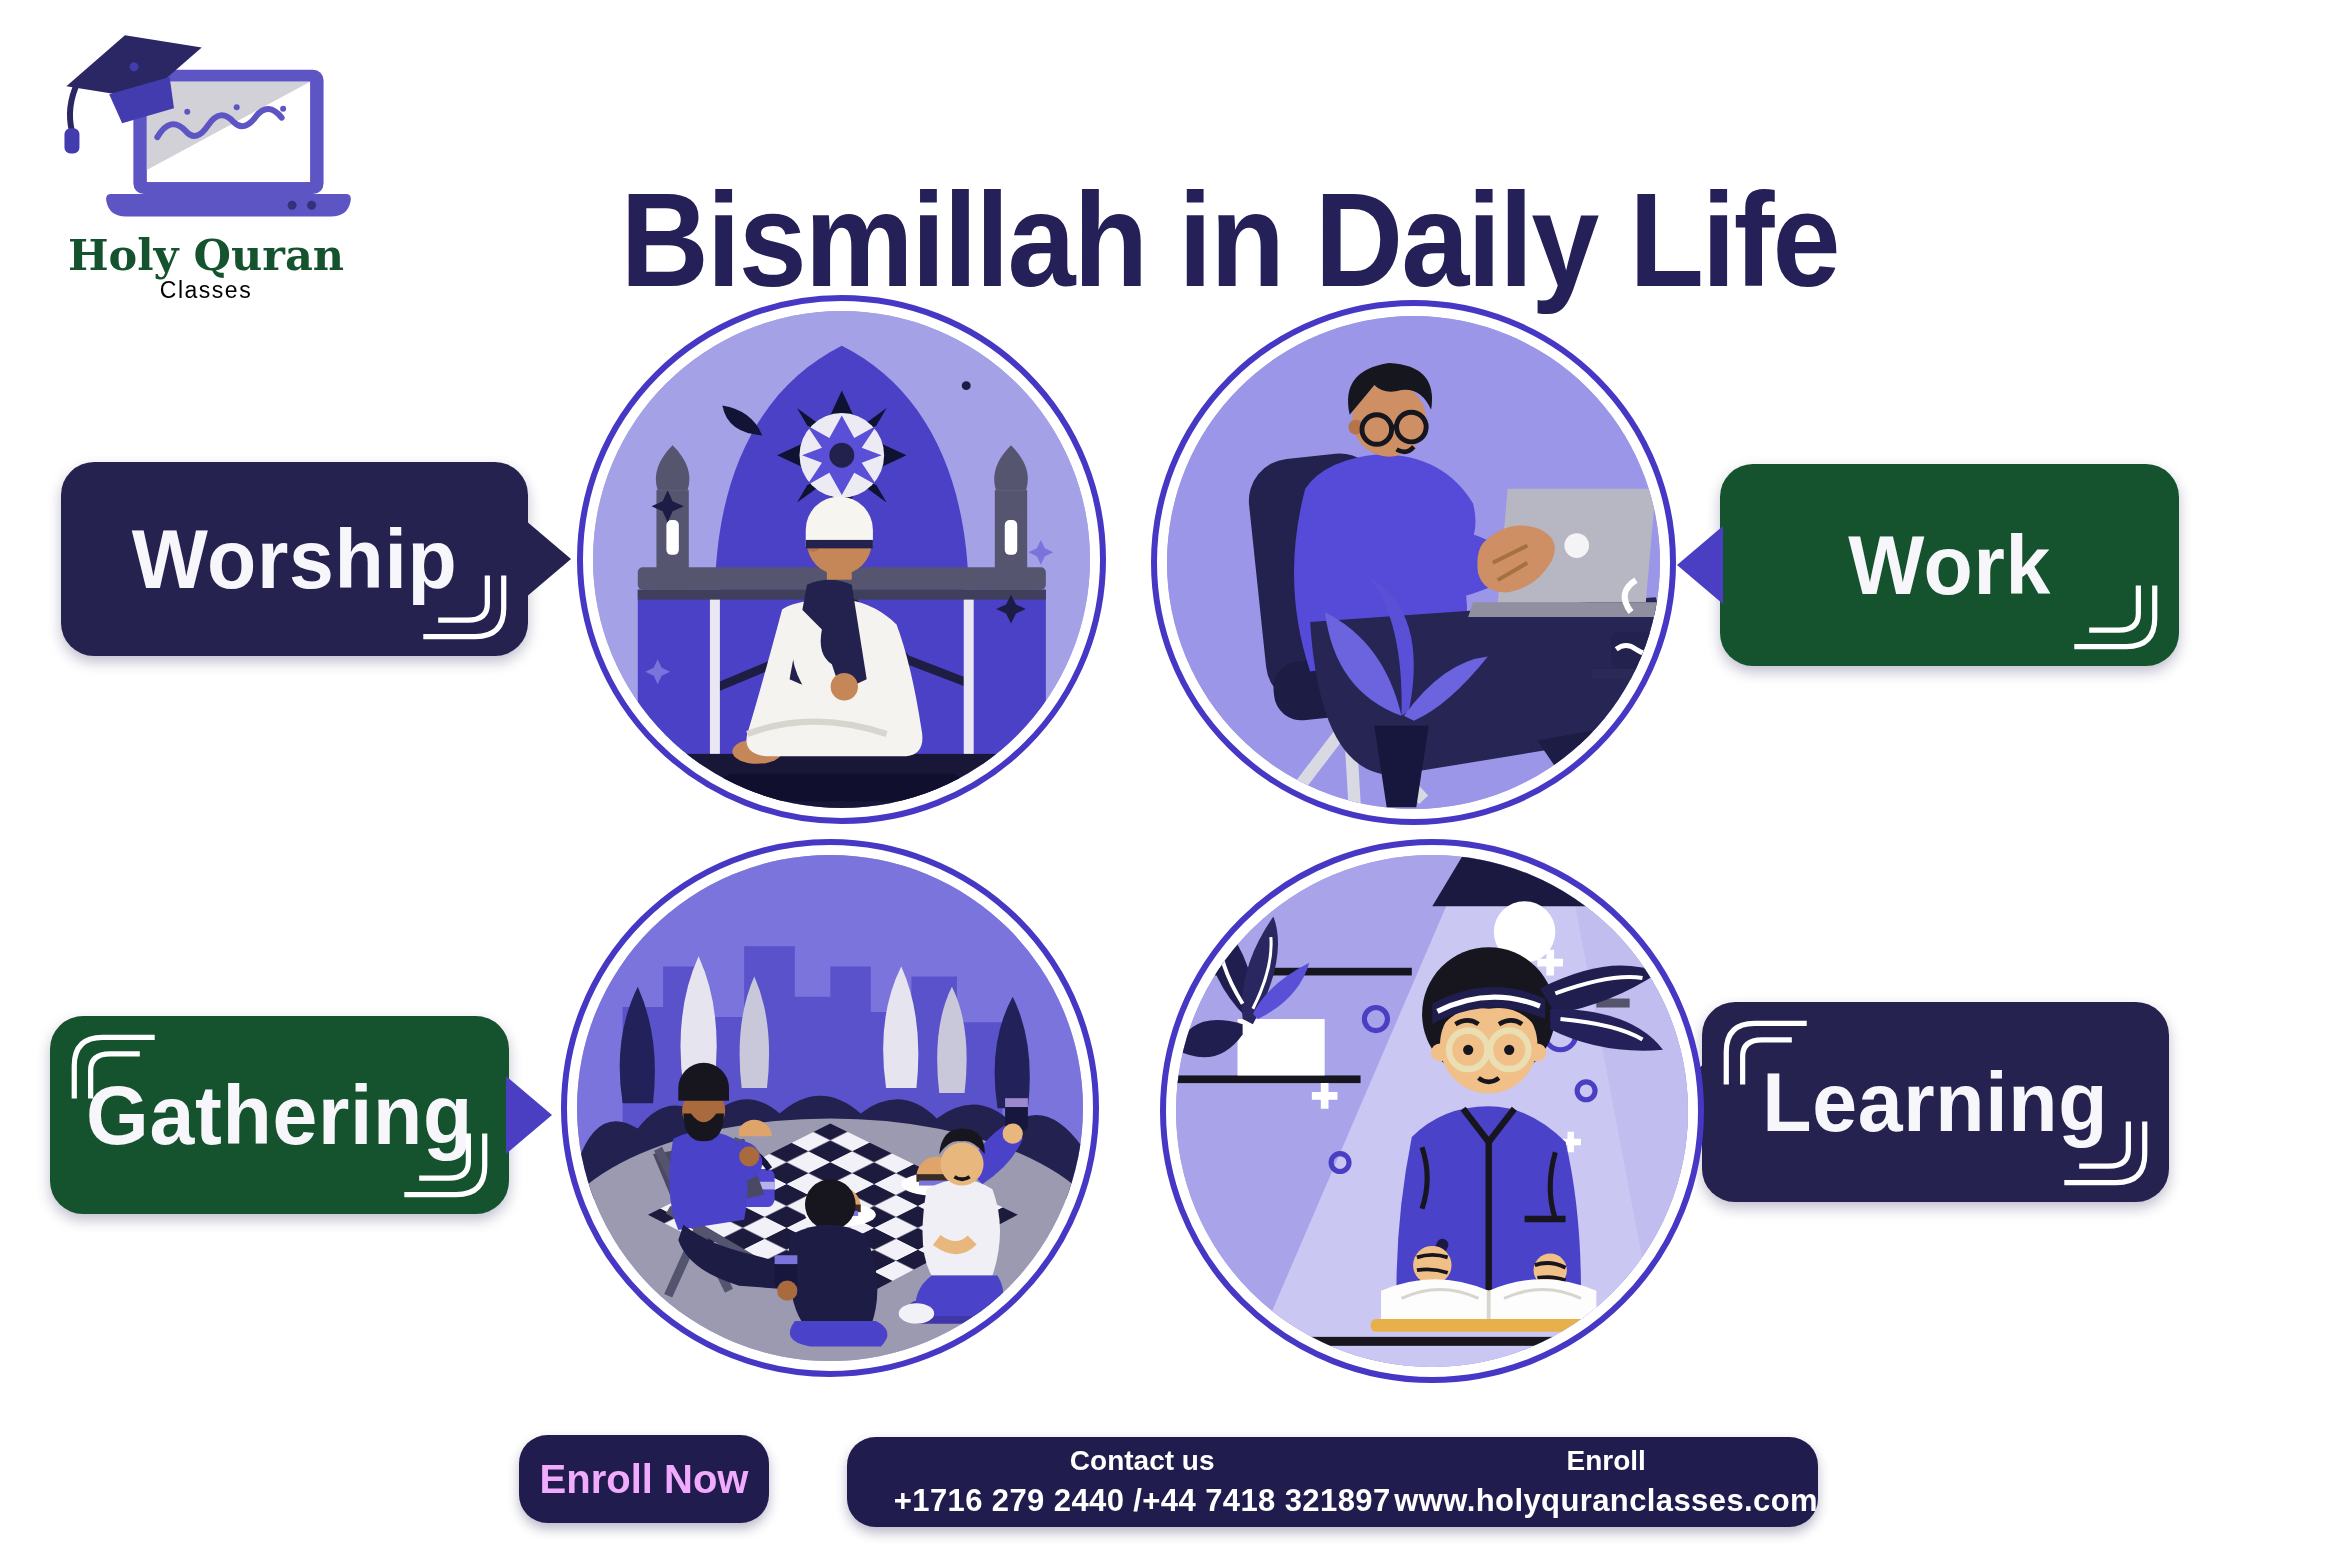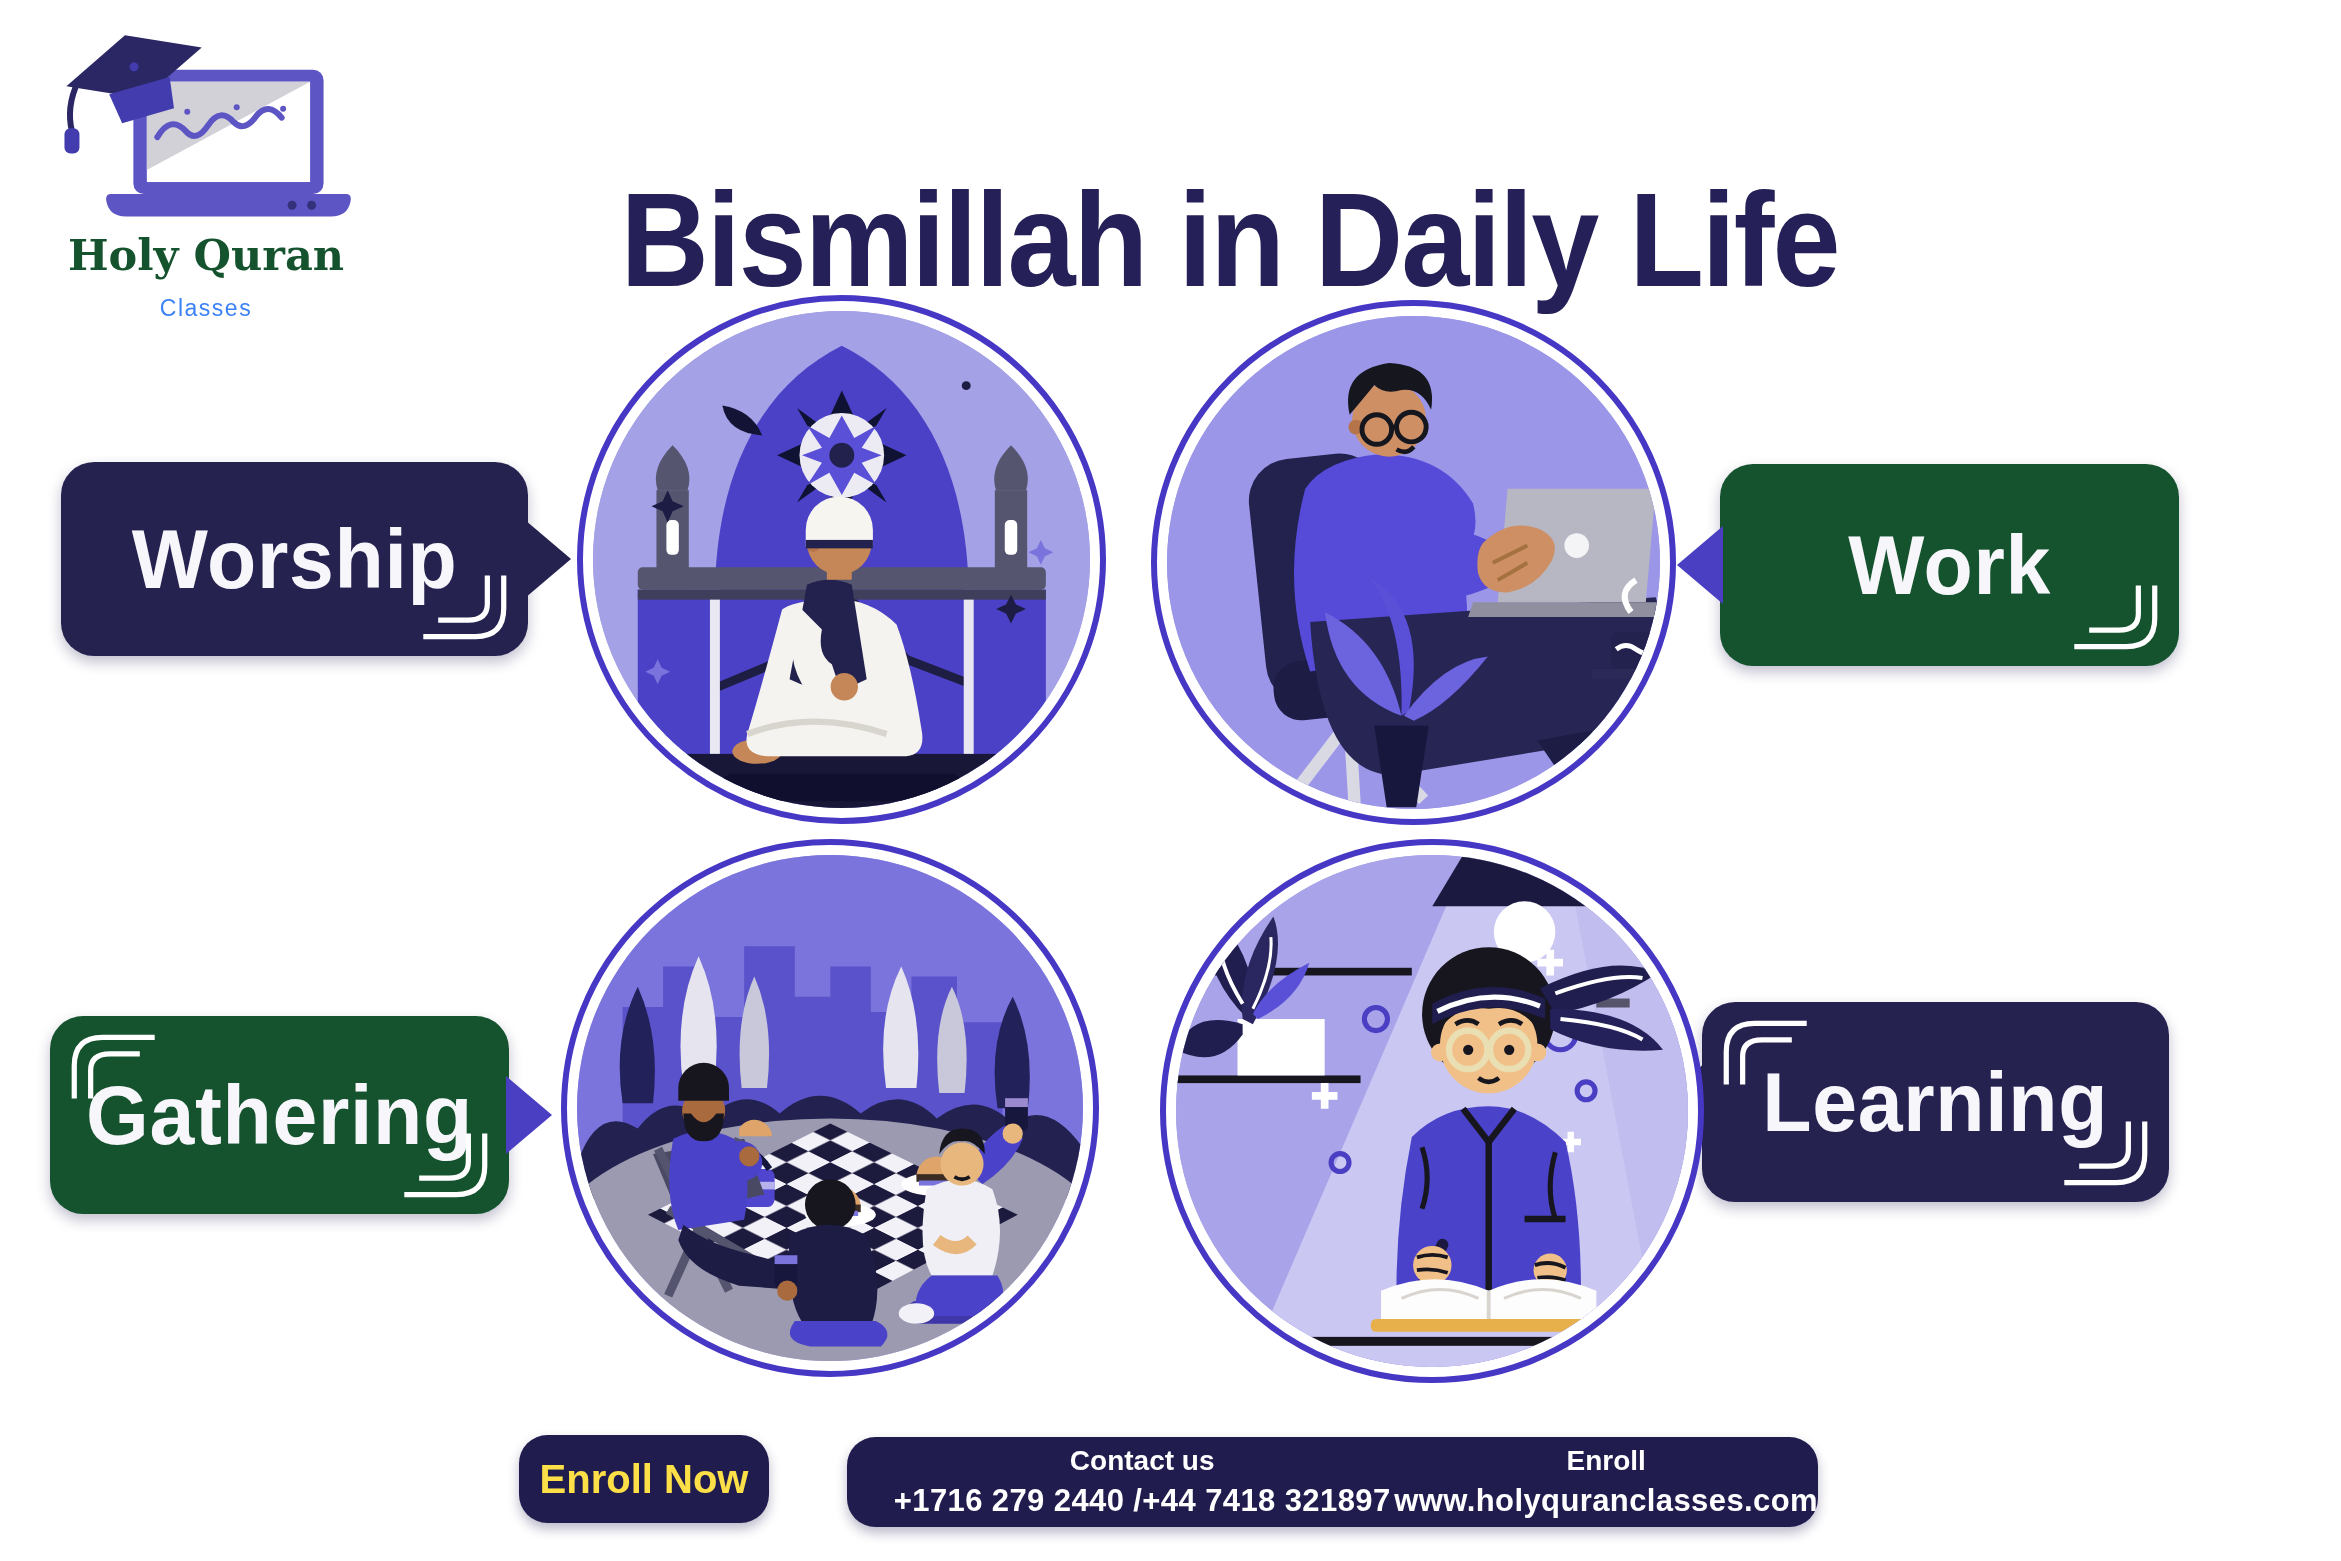--- a/index.html
+++ b/index.html
@@ -3,21 +3,21 @@
 <meta charset="utf-8">
 <style>
   html,body{margin:0;padding:0;background:#ffffff;}
   .canvas{position:relative;width:2342px;height:1562px;background:#ffffff;overflow:hidden;
           font-family:"Liberation Sans",sans-serif;}
 
   
   .logo{position:absolute;left:41px;top:22.5px;width:330px;text-align:center;}
   .logo svg{display:block;margin:0 auto;}
   .logo-title{font-family:"DejaVu Serif",serif;font-weight:700;font-size:43px;color:#14532d;line-height:1;margin-top:-3px;}
-  .logo-subtitle{font-size:23px;color:#3b82f6;letter-spacing:1.5px;margin-top:18px;font-weight:400;}
+  .logo-subtitle{font-size:23px;color:#000000;letter-spacing:1.5px;margin-top:0;font-weight:400;}
 
   
   .title{position:absolute;left:480px;top:82px;width:1499px;text-align:center;
          font-size:133px;font-weight:700;color:#252057;letter-spacing:-2.2px;line-height:1.05;
          transform:scaleX(.92);transform-origin:center;white-space:nowrap;}
 
   
   .bubble{position:absolute;border-radius:33px;display:flex;align-items:center;justify-content:center;
           box-shadow:0 6px 13.5px rgba(30,25,80,.28);}
   .bubble.navy{background:#262250;}
@@ -36,21 +36,21 @@
   .corner.br{right:18px;bottom:12px;}
   .corner svg{width:100%;height:100%;display:block;}
 
   
   .circle-frame{position:absolute;border-radius:50%;border:6.7px solid #4637c5;background:#ffffff;box-sizing:border-box;}
   .disc{position:absolute;inset:9.7px;border-radius:50%;overflow:hidden;background:#a5a1e6;}
   .disc svg{width:100%;height:100%;display:block;}
 
   
   .enroll{position:absolute;left:519px;top:1435px;width:250px;height:88px;background:#211c4e;border-radius:28.5px;
-          display:flex;align-items:center;justify-content:center;color:#fde047;font-size:40px;font-weight:700;
+          display:flex;align-items:center;justify-content:center;color:#f0abfc;font-size:40px;font-weight:700;
           box-shadow:0 6px 12px rgba(30,25,80,.3);cursor:pointer;}
   .info-bar{position:absolute;left:847px;top:1437px;width:971px;height:90px;background:#211c4e;border-radius:28.5px;
             display:flex;align-items:center;color:#fff;box-shadow:0 6px 12px rgba(30,25,80,.3);text-align:center;}
   .info-col{display:flex;flex-direction:column;gap:6px;}
   .info-col.contact{margin-left:43px;width:510px;}
   .info-col.website{flex:1;}
   .info-label{font-size:28px;font-weight:700;}
   .info-value{font-size:31px;font-weight:700;letter-spacing:0.4px;}
 </style>
 </head>

